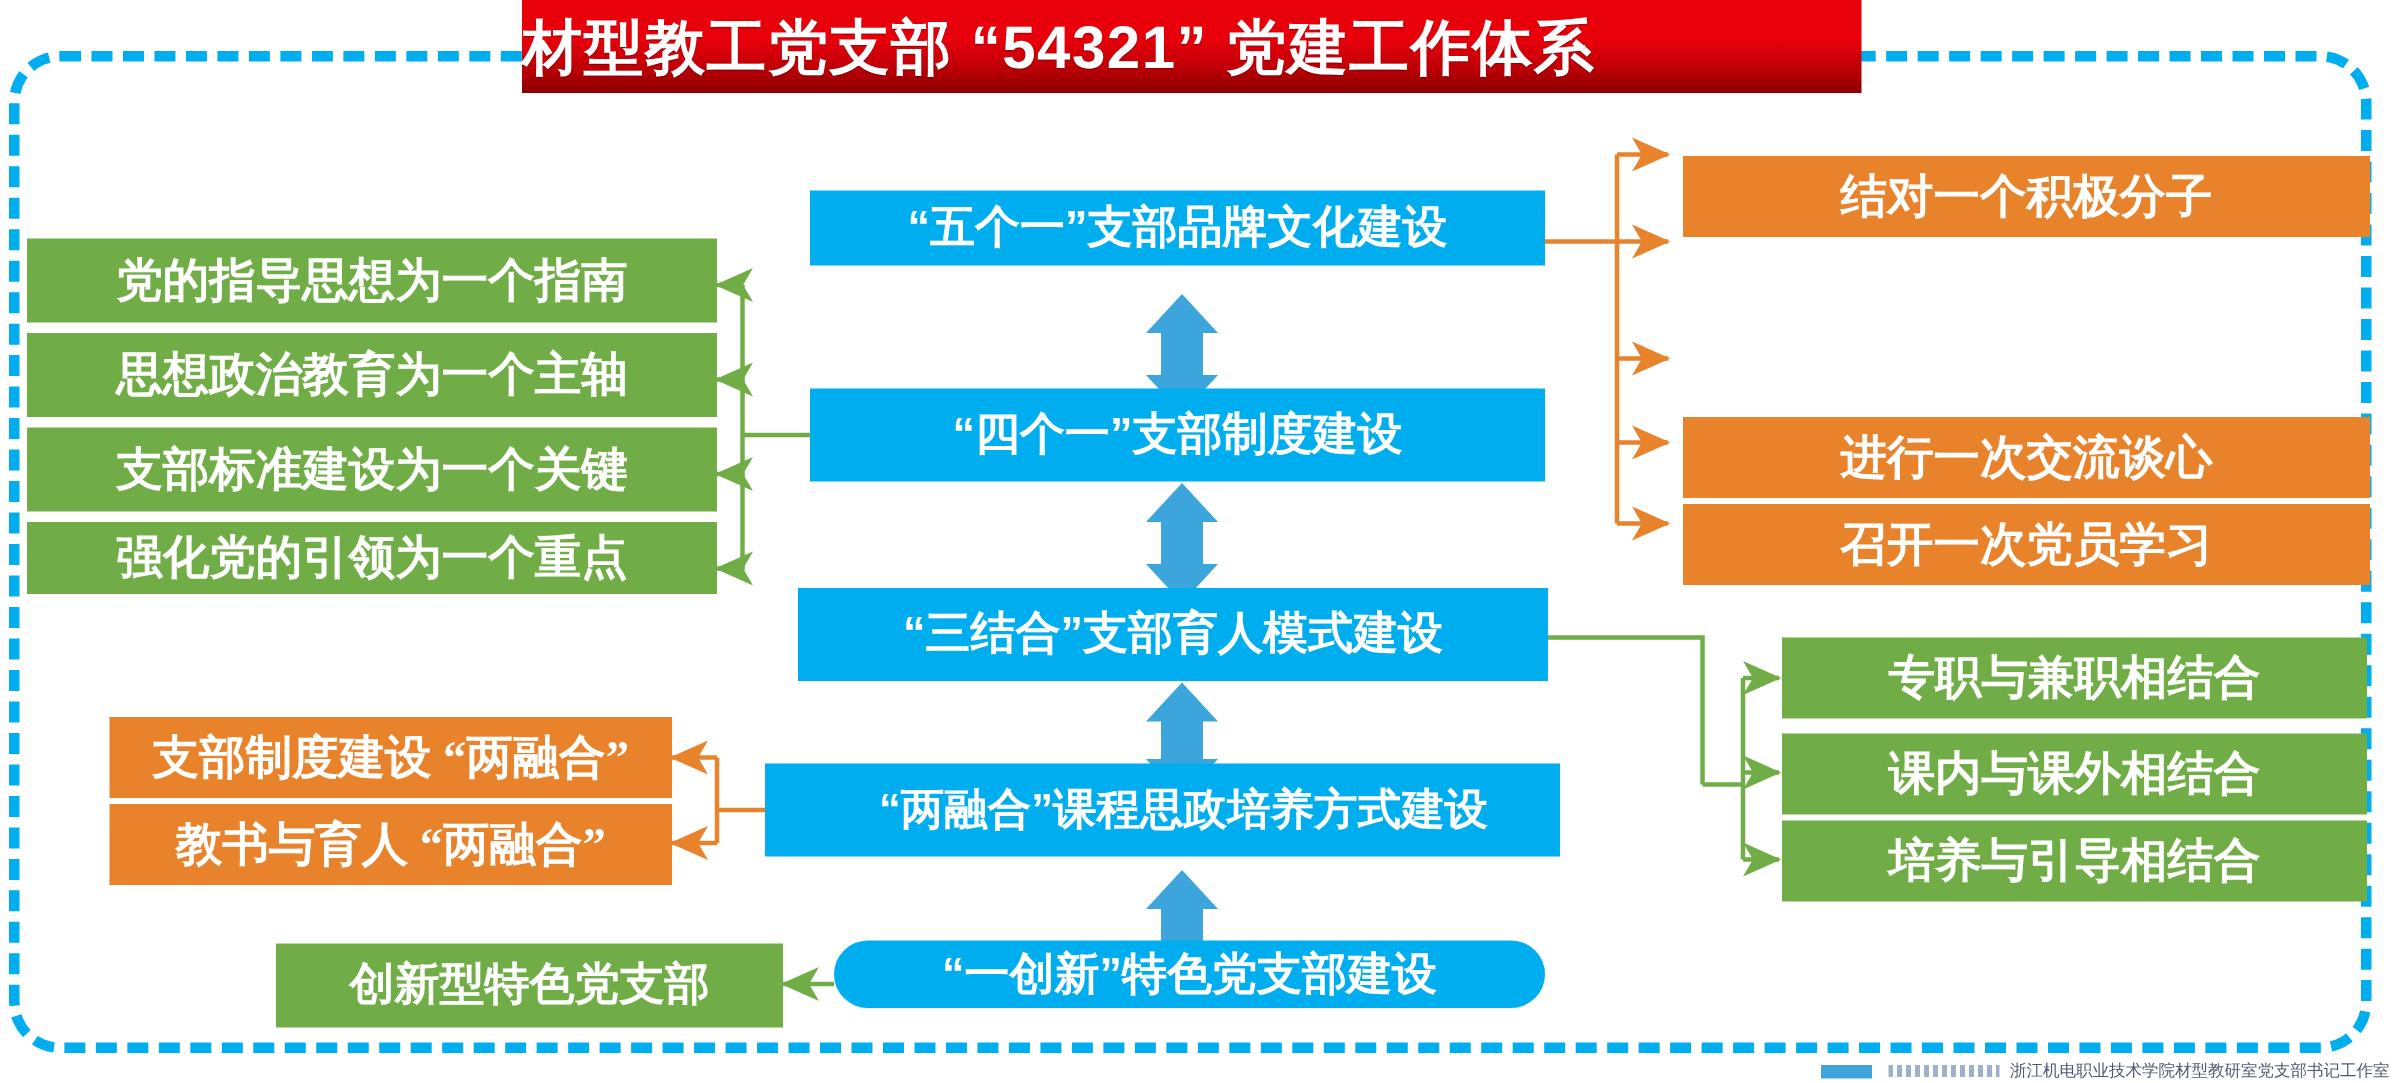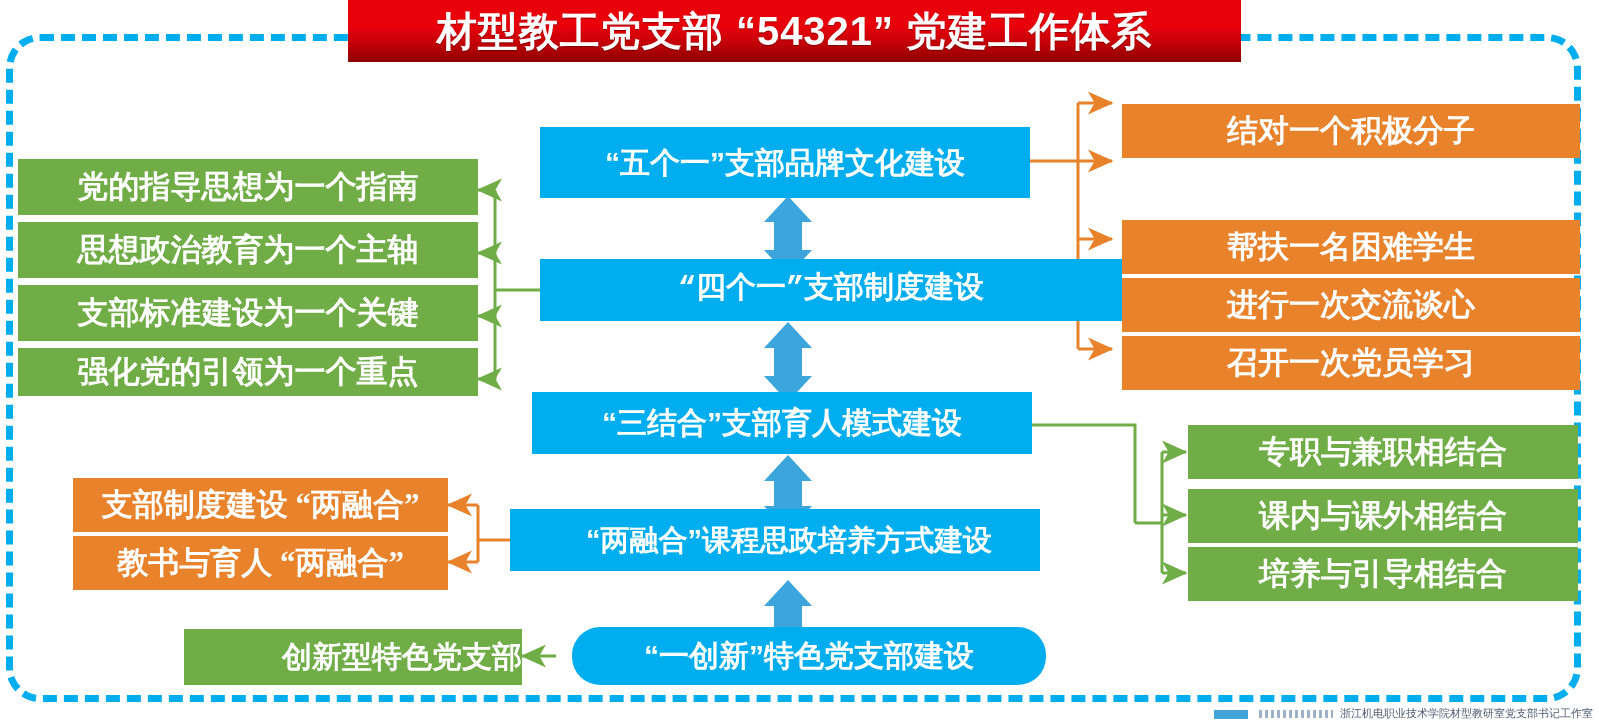--- a/index.html
+++ b/index.html
@@ -32,21 +32,21 @@
   
   #title-banner {
     position: absolute;
     left: 348px;
     top: 0px;
     width: 893px;
     height: 62px;
     background: linear-gradient(to bottom, #E8000B 0%, #E8000B 42%, #C00007 72%, #8B0000 100%);
     display: flex;
     align-items: center;
-    justify-content: center;
+    justify-content: flex-start;
     z-index: 6;
   }
   #title-banner .title-text {
     color: #ffffff;
     font-size: 40px;
     font-weight: bold;
     letter-spacing: 1px;
     white-space: nowrap;
     text-shadow: 0 1px 1px rgba(0,0,0,0.35);
   }
@@ -178,59 +178,56 @@
       </g>
       <g>
         <path d="M788,455 L812,481 L802,481 L802,506 L812,506 L788,532 L764,506 L774,506 L774,481 L764,481 Z"></path>
       </g>
       <g>
         <path d="M788,580 L812,606 L802,606 L802,630 L812,630 L788,656 L764,630 L774,630 L774,606 L764,606 Z"></path>
       </g>
     </g>
   </svg>
 
-  <div class="node blue" style="left:540px; top:127px; width:490px; height:71px;">
+  <div class="node blue" style="left:540px; top:127px; width:490px; height:50px;">
     <span>“五个一”支部品牌文化建设</span>
   </div>
 
-  <div class="node blue" style="left:540px; top:259px; width:582px; height:62px;font-family:Liberation Mono, monospace;">
+  <div class="node blue" style="left:540px; top:259px; width:490px; height:62px;">
     <span>“四个一”支部制度建设</span>
   </div>
 
   <div class="node blue" style="left:532px; top:392px; width:500px; height:62px;">
     <span>“三结合”支部育人模式建设</span>
   </div>
 
   <div class="node blue small" style="left:510px; top:509px; width:530px; height:62px;padding-left:28px;">
     <span>“两融合”课程思政培养方式建设</span>
   </div>
 
-  <div class="node blue" style="left:572px; top:627px; width:474px; height:58px;border-radius:28px;">
+  <div class="node blue" style="left:556px; top:627px; width:474px; height:45px;border-radius:28px;">
     <span>“一创新”特色党支部建设</span>
   </div>
 
   <div class="node green" style="left:18px; top:159px; width:460px; height:56px;">
     <span>党的指导思想为一个指南</span>
   </div>
   <div class="node green" style="left:18px; top:222px; width:460px; height:56px;">
     <span>思想政治教育为一个主轴</span>
   </div>
   <div class="node green" style="left:18px; top:285px; width:460px; height:56px;">
     <span>支部标准建设为一个关键</span>
   </div>
   <div class="node green" style="left:18px; top:348px; width:460px; height:48px;">
     <span>强化党的引领为一个重点</span>
   </div>
 
   <div class="node orange" style="left:1122px; top:104px; width:458px; height:54px;">
     <span>结对一个积极分子</span>
   </div>
-  <div class="node orange" style="left:1122px; top:220px; width:458px; height:54px;">
-    <span>帮扶一名困难学生</span>
-  </div>
   <div class="node orange" style="left:1122px; top:278px; width:458px; height:54px;">
     <span>进行一次交流谈心</span>
   </div>
   <div class="node orange" style="left:1122px; top:336px; width:458px; height:54px;">
     <span>召开一次党员学习</span>
   </div>
 
   <div class="node green" style="left:1188px; top:425px; width:390px; height:54px;">
     <span>专职与兼职相结合</span>
   </div>
@@ -241,21 +238,21 @@
     <span>培养与引导相结合</span>
   </div>
 
   <div class="node orange" style="left:73px; top:478px; width:375px; height:54px;">
     <span>支部制度建设 “两融合”</span>
   </div>
   <div class="node orange" style="left:73px; top:536px; width:375px; height:54px;">
     <span>教书与育人 “两融合”</span>
   </div>
 
-  <div class="node green sans" style="left:184px; top:629px; width:338px; height:56px;justify-content:flex-end;">
+  <div class="node green sans" style="left:184px; top:629px; width:338px; height:56px;">
     <span>创新型特色党支部</span>
   </div>
 
   <div id="watermark">
     <span class="wm-bar"></span>
     <span class="wm-dots"></span>
     <span>浙江机电职业技术学院材型教研室党支部书记工作室</span>
   </div>
 
 </div>

